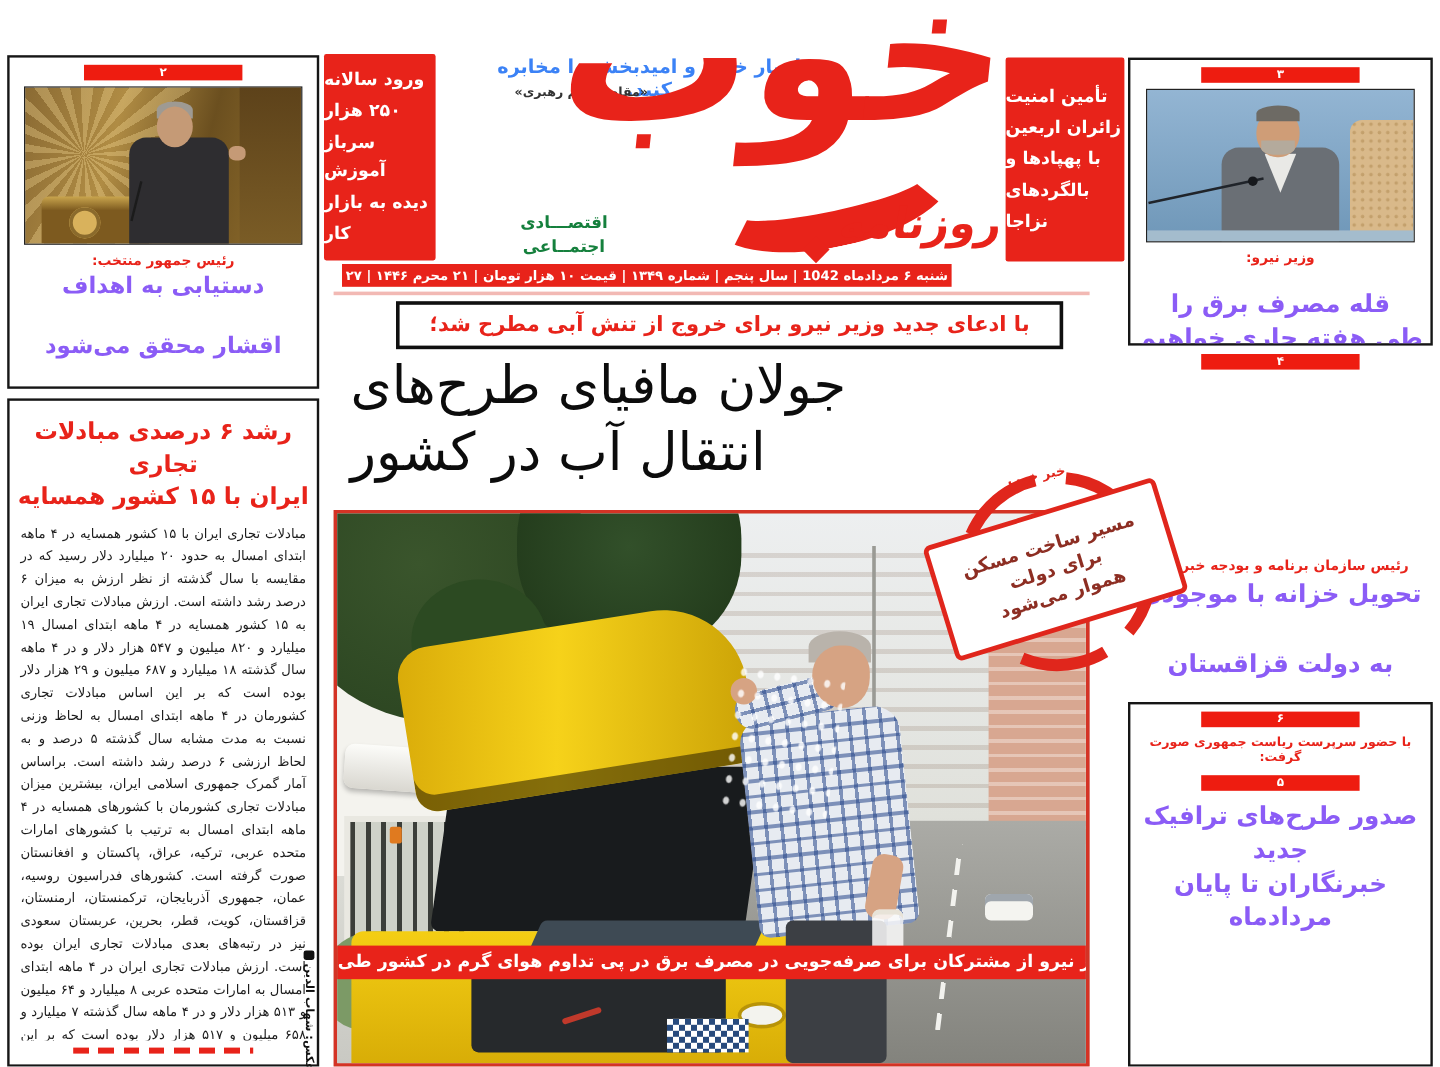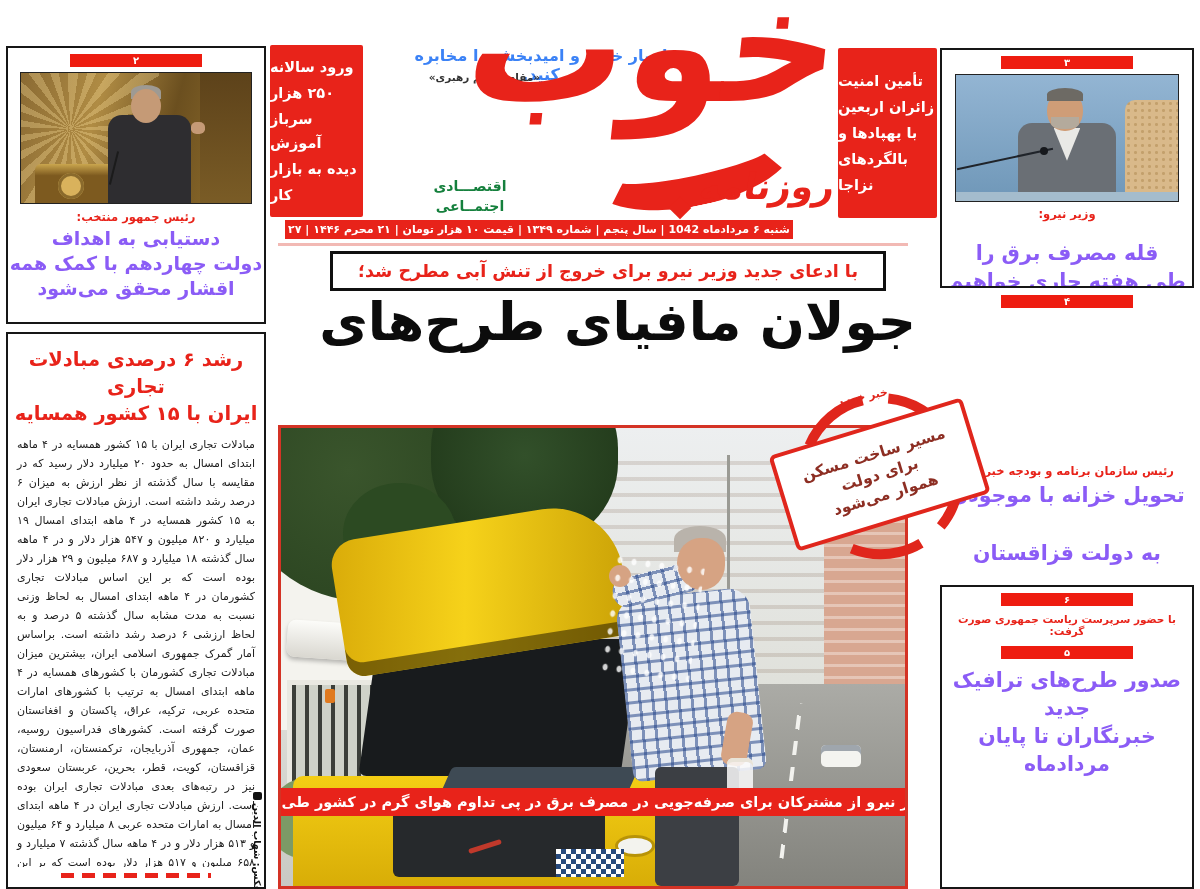--- a/index.html
+++ b/index.html
@@ -26,22 +26,22 @@
   .descriptors{left:424px;top:176px;width:92px;color:#15803d;font-weight:bold;font-size:14px;
                line-height:20px;text-align:center;}
   .dateline{left:285px;top:220px;width:508px;height:19px;background:#e8231a;color:#fff;
             font-size:11px;font-weight:bold;text-align:center;line-height:19px;}
   .mast-rule{left:278px;top:243px;width:630px;height:3px;background:#f2b9b4;}
 
   
   .kicker-box{left:330px;top:251px;width:556px;height:40px;border:3px solid #101010;
               display:flex;align-items:center;justify-content:center;}
   .kicker-box span{color:#e8231a;font-weight:bold;font-size:17.5px;}
-  .lead-headline{left:292px;top:294px;width:624px;text-align:right;font-weight:bold;
-                 font-size:53px;line-height:56px;color:#0c0c0c;}
+  .lead-headline{left:292px;top:294px;width:624px;text-align:left;font-weight:normal;
+                 font-size:44px;line-height:56px;color:#0c0c0c;}
 
   
   .stamp{left:793px;top:384px;width:178px;height:184px;transform:rotate(-13deg);z-index:6;}
   .stamp svg{position:absolute;left:0;top:0;}
   .stamp-label{position:absolute;top:4px;left:50%;transform:translateX(-50%) rotate(2deg);
                color:#e0261c;font-size:11px;font-weight:bold;white-space:nowrap;}
   .stamp-rect{position:absolute;left:-14px;top:40px;width:202px;height:100px;background:#fff;
               border:4px solid #e0261c;border-radius:6px;transform:rotate(-4deg);
               display:flex;flex-direction:column;align-items:center;justify-content:center;}
   .stamp-rect span{color:#8d2e23;font-weight:bold;font-size:15.5px;line-height:21px;}
@@ -199,20 +199,21 @@
     <div class="abs dateline">شنبه ۶ مردادماه 1042 | سال پنجم | شماره ۱۳۴۹ | قیمت ۱۰ هزار تومان | ۲۱ محرم ۱۴۴۶ | ۲۷ جولای ۲۰۲۴</div>
     <div class="abs mast-rule"></div>
   </header>
 
   <section>
     <div class="abs kicker-box">
       <span>با ادعای جدید وزیر نیرو برای خروج از تنش آبی مطرح شد؛</span>
     </div>
     <h1 class="abs lead-headline" style="margin:0;">
       <span>جولان مافیای طرح‌های</span><br>
+      <span>انتقال آب در کشور</span>
     </h1>
     <div class="abs stamp">
       <svg width="178" height="184">
         <circle cx="88" cy="92" r="78" fill="none" stroke="#e0261c" stroke-width="10" stroke-dasharray="72 26"></circle>
       </svg>
       <div class="stamp-label">خبر خوب</div>
       <div class="stamp-rect">
         <span>مسیر ساخت مسکن</span>
         <span>برای دولت</span>
         <span>هموار می‌شود</span>
@@ -272,21 +273,21 @@
         <div class="abs emblem"></div>
         <div class="abs figure"></div>
         <div class="abs hairA"></div>
         <div class="abs head"></div>
         <div class="abs hand"></div>
         <div class="abs micA"></div>
       </div>
       <div class="mini-kicker">رئیس جمهور منتخب:</div>
       <div class="mini-headline">
         <span>دستیابی به اهداف</span><br>
-        <span>دولت چهاردهم با کمک همه</span><br>
+        <br>
         <span>اقشار محقق می‌شود</span>
       </div>
     </div>
 
     <div class="abs news-box boxB">
       <div class="red-head">
         <span>رشد ۶ درصدی مبادلات تجاری</span><br>
         <span>ایران با ۱۵ کشور همسایه</span>
       </div>
       <p class="body" style="margin:8px 0 0;">مبادلات تجاری ایران با ۱۵ کشور همسایه در ۴ ماهه ابتدای امسال به حدود ۲۰ میلیارد دلار رسید که در مقایسه با سال گذشته از نظر ارزش به میزان ۶ درصد رشد داشته است. ارزش مبادلات تجاری ایران به ۱۵ کشور همسایه در ۴ ماهه ابتدای امسال ۱۹ میلیارد و ۸۲۰ میلیون و ۵۴۷ هزار دلار و در ۴ ماهه سال گذشته ۱۸ میلیارد و ۶۸۷ میلیون و ۲۹ هزار دلار بوده است که بر این اساس مبادلات تجاری کشورمان در ۴ ماهه ابتدای امسال به لحاظ وزنی نسبت به مدت مشابه سال گذشته ۵ درصد و به لحاظ ارزشی ۶ درصد رشد داشته است. براساس آمار گمرک جمهوری اسلامی ایران، بیشترین میزان مبادلات تجاری کشورمان با کشورهای همسایه در ۴ ماهه ابتدای امسال به ترتیب با کشورهای امارات متحده عربی، ترکیه، عراق، پاکستان و افغانستان صورت گرفته است. کشورهای فدراسیون روسیه، عمان، جمهوری آذربایجان، ترکمنستان، ارمنستان، قزاقستان، کویت، قطر، بحرین، عربستان سعودی نیز در رتبه‌های بعدی مبادلات تجاری ایران بوده است. ارزش مبادلات تجاری ایران در ۴ ماهه ابتدای امسال به امارات متحده عربی ۸ میلیارد و ۶۴ میلیون و ۵۱۳ هزار دلار و در ۴ ماهه سال گذشته ۷ میلیارد و ۶۵۸ میلیون و ۵۱۷ هزار دلار بوده است که بر این اساس مبادلات تجاری ایران با این کشور همسایه ۵ درصد رشد داشته است. مبادلات تجاری ایران با ترکیه در ۴ ماهه ابتدای امسال نسبت به سال ۱۴۰۲ به لحاظ وزنی ۱۰ درصد کاهش و به لحاظ ارزی رشدی نداشته است. کشور عراق در بین کشورهای همسایه در ...</p>

